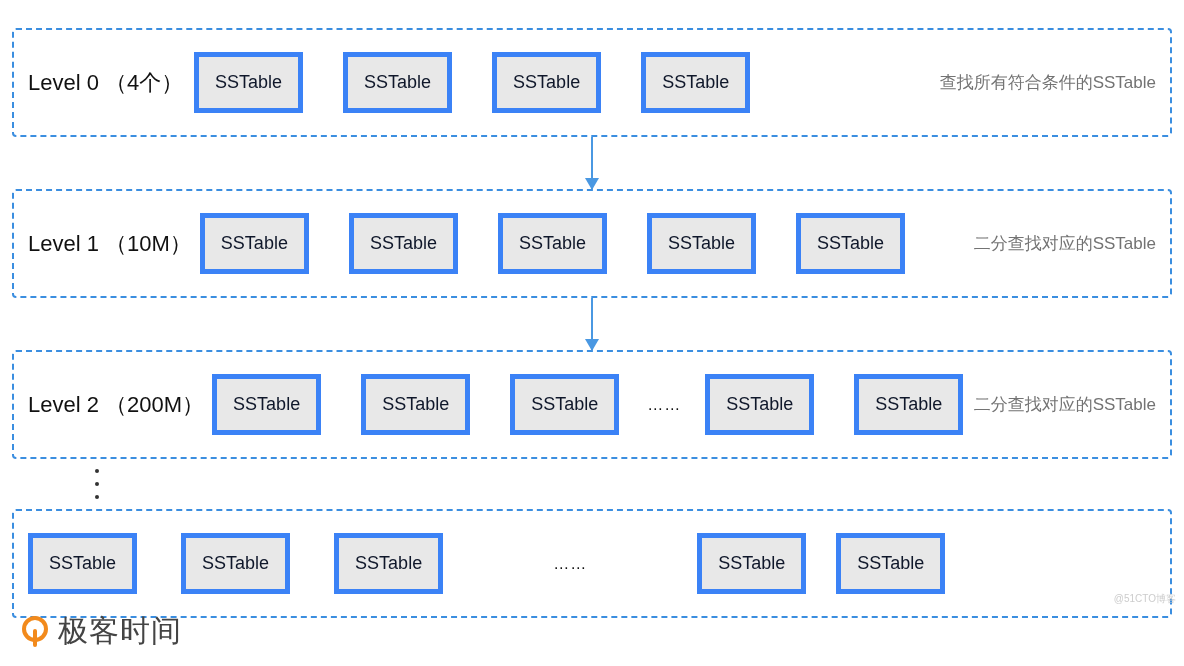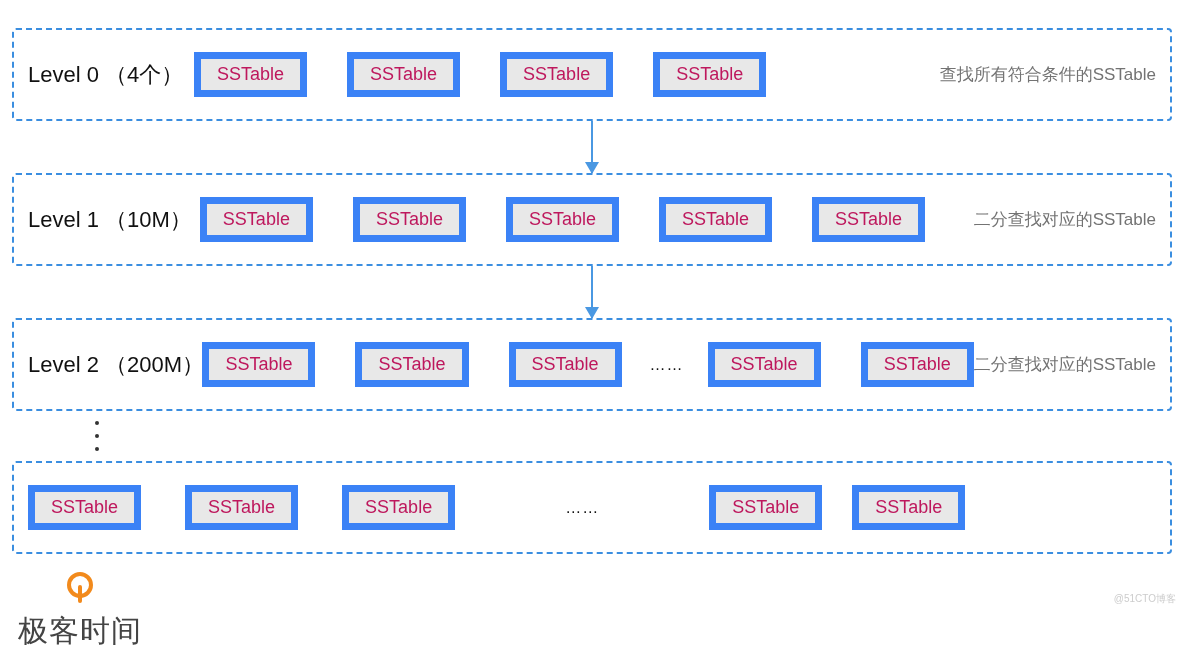--- a/index.html
+++ b/index.html
@@ -27,25 +27,25 @@
     background: #fff;
   }
   .level-label {
     font-size: 22px;
     color: #111;
     white-space: nowrap;
     margin-right: 8px;
     min-width: 158px;
   }
   .ss {
-    border: 7px solid #3b82f6;
+    border: 5px solid #3b82f6;
     background: #e8e8e8;
     font-size: 18px;
-    padding: 5px 16px;
-    color: #be185d;
+    padding: 15px 16px;
+    color: #0f172a;
     white-space: nowrap;
   }
   .desc {
     font-size: 17px;
     color: #737373;
     margin-left: auto;
     white-space: nowrap;
   }
   .ellip-h {
     font-size: 16px;
@@ -91,21 +91,20 @@
   .vdots span {
     width: 4px; height: 4px; border-radius: 50%; background: #333;
   }
   .logo {
     position: absolute;
     left: 18px;
     bottom: 14px;
     display: flex;
     align-items: center;
     gap: 6px;
-    flex-direction: column;
   }
   .logo-text {
     font-size: 30px;
     font-weight: 500;
     color: #444;
     letter-spacing: 1px;
   }
   .watermark {
     position: absolute;
     right: 8px;

